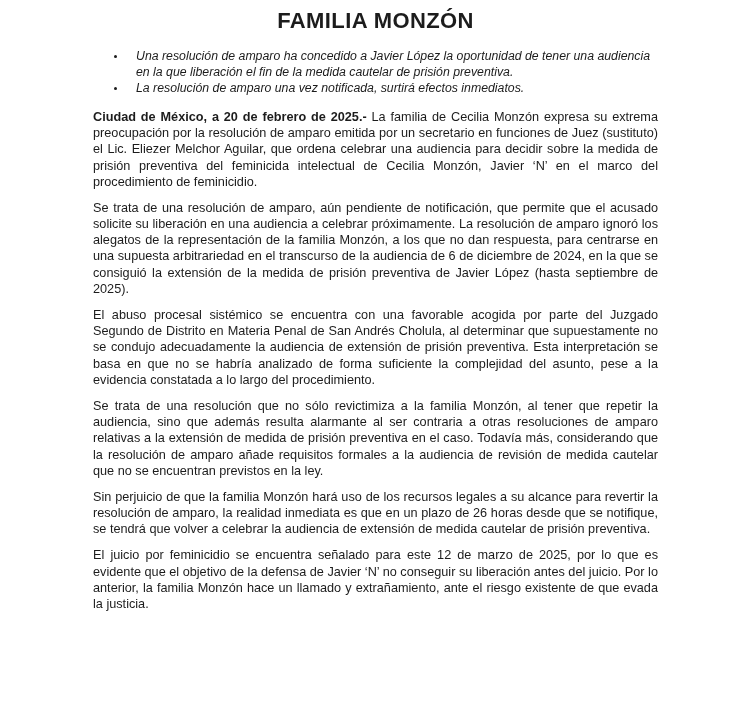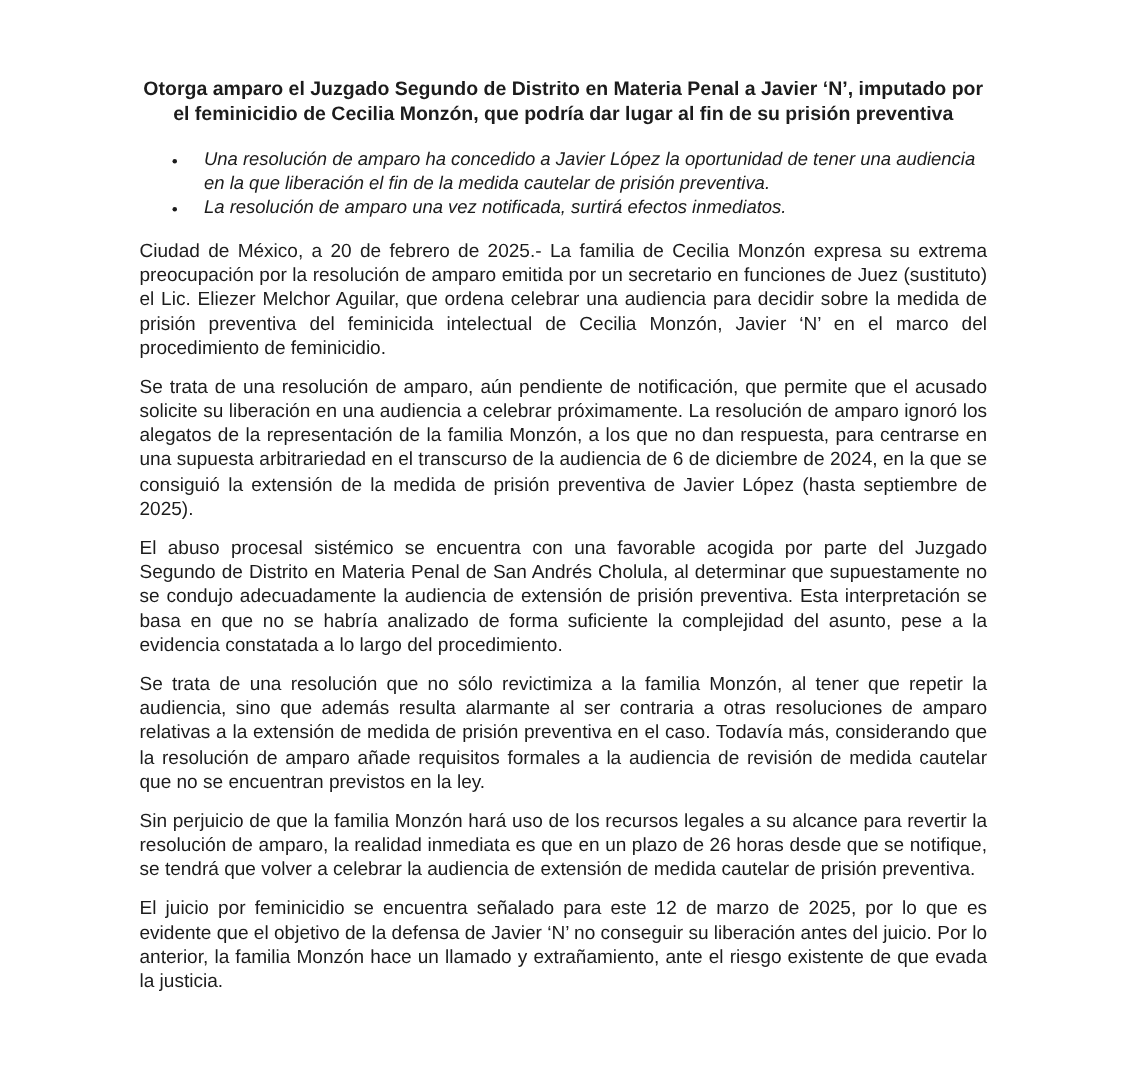--- a/index.html
+++ b/index.html
@@ -53,30 +53,30 @@
   .body-par {
     margin: 9.5px 0 0 0;
     font-size: 12.7px;
     line-height: 16.3px;
     text-align: justify;
   }
   .body-par.first {
     margin-top: 12px;
   }
   .dateline {
-    font-weight: normal;
+    font-weight: bold;
   }
 </style>
 </head>
 <body>
 
 <div class="page">
 
+  <h1 class="doc-title">FAMILIA MONZÓN</h1>
 
-  <h2 class="doc-subtitle">Otorga amparo el Juzgado Segundo de Distrito en Materia Penal a Javier ‘N’, imputado por el feminicidio de Cecilia Monzón, que podría dar lugar al fin de su prisión preventiva</h2>
 
   <ul class="summary-bullets">
     <li>Una resolución de amparo ha concedido a Javier López la oportunidad de tener una audiencia en la que liberación el fin de la medida cautelar de prisión preventiva.</li>
     <li>La resolución de amparo una vez notificada, surtirá efectos inmediatos.</li>
   </ul>
 
   <p class="body-par first"><b class="dateline">Ciudad de México, a 20 de febrero de 2025.-</b> <span>La familia de Cecilia Monzón expresa su extrema preocupación por la resolución de amparo emitida por un secretario en funciones de Juez (sustituto) el Lic. Eliezer Melchor Aguilar, que ordena celebrar una audiencia para decidir sobre la medida de prisión preventiva del feminicida intelectual de Cecilia Monzón, Javier ‘N’ en el marco del procedimiento de feminicidio.</span></p>
 
   <p class="body-par">Se trata de una resolución de amparo, aún pendiente de notificación, que permite que el acusado solicite su liberación en una audiencia a celebrar próximamente. La resolución de amparo ignoró los alegatos de la representación de la familia Monzón, a los que no dan respuesta, para centrarse en una supuesta arbitrariedad en el transcurso de la audiencia de 6 de diciembre de 2024, en la que se consiguió la extensión de la medida de prisión preventiva de Javier López (hasta septiembre de 2025).</p>
 

